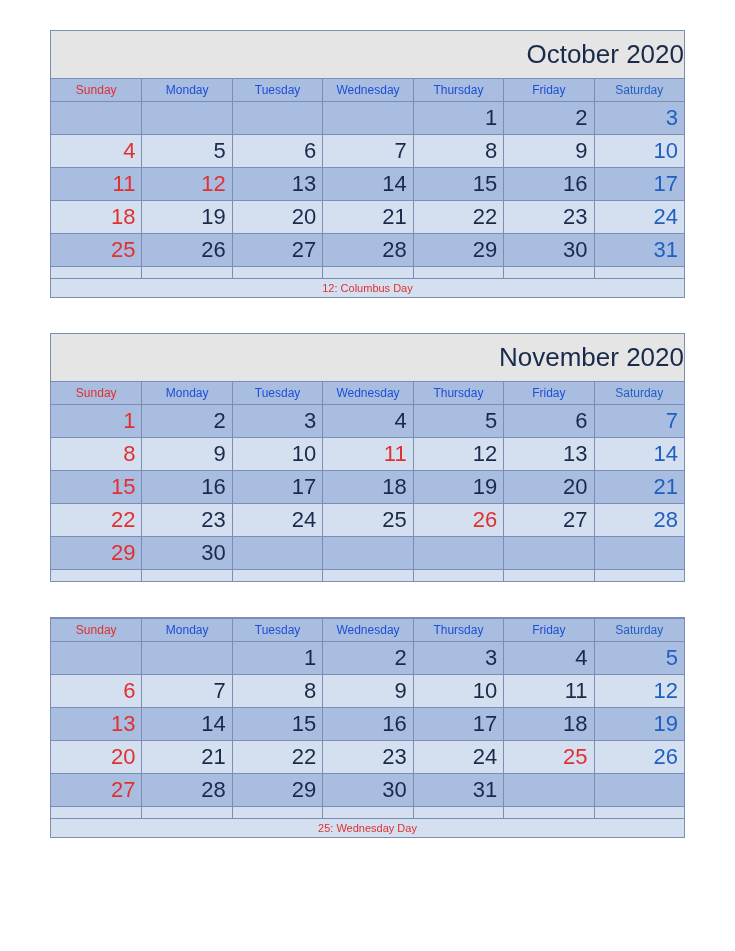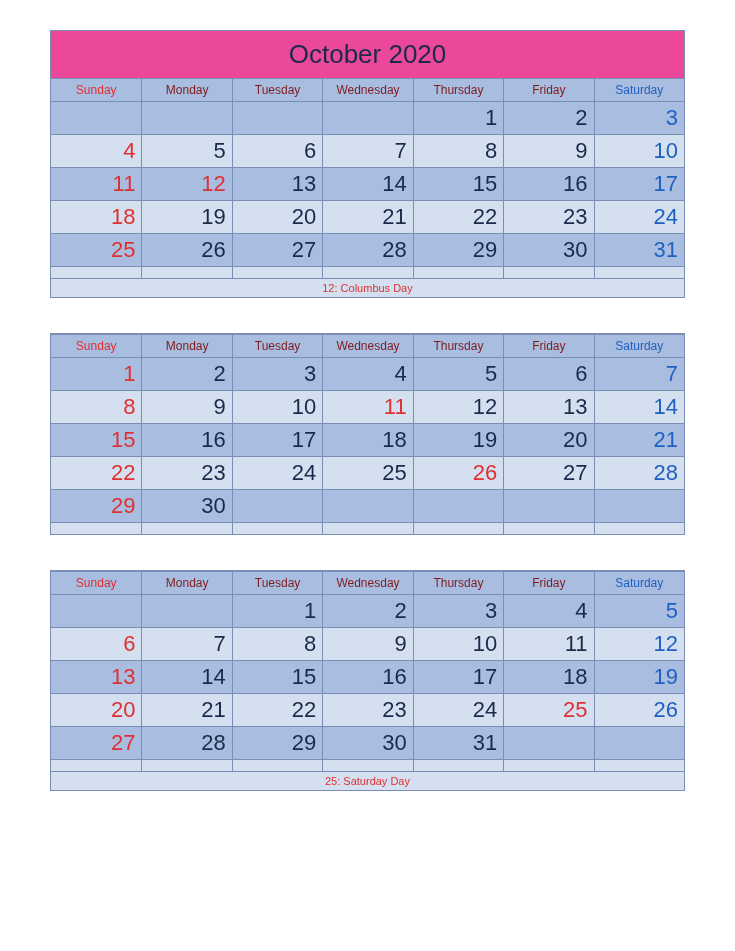--- a/index.html
+++ b/index.html
@@ -10,39 +10,39 @@
   width: 735px;
   box-sizing: border-box;
 }
 .calendar {
   border: 1px solid #7a8db5;
   margin-bottom: 35px;
   background: #a8bde0;
   position: relative;
 }
 .cal-title {
-  text-align: center;
+  text-align: right;
   font-size: 26px;
   font-weight: normal;
   color: #1a2a4a;
   padding: 8px 0;
-  background: #ec4899;
+  background: #e5e5e5;
 }
 .cal-grid {
   display: grid;
   grid-template-columns: repeat(7, 1fr);
 }
 .hdr {
   font-size: 12px;
   text-align: center;
   padding: 4px 0;
   background: #a8bde0;
   border-top: 1px solid #7a8db5;
   border-left: 1px solid #7a8db5;
-  color: #7f1d1d;
+  color: #1d4ed8;
 }
 .hdr:first-child { border-left: none; }
 .hdr.sun { color: #e03030; }
 .hdr.sat { color: #2060c0; }
 .cell {
   text-align: right;
   font-size: 22px;
   padding: 3px 6px;
   border-top: 1px solid #7a8db5;
   border-left: 1px solid #7a8db5;
@@ -125,20 +125,21 @@
         <div class="cell" style="background: rgb(212, 224, 240); min-height: 12px; padding: 1px 6px;"></div>
         <div class="cell" style="background: rgb(212, 224, 240); min-height: 12px; padding: 1px 6px;"></div>
         <div class="cell" style="background: rgb(212, 224, 240); min-height: 12px; padding: 1px 6px;"></div>
         <div class="cell" style="background: rgb(212, 224, 240); min-height: 12px; padding: 1px 6px;"></div>
         <div class="cell" style="background: rgb(212, 224, 240); min-height: 12px; padding: 1px 6px;"></div>
         <div class="cell" style="background: rgb(212, 224, 240); min-height: 12px; padding: 1px 6px;"></div>
       </div>
       <div class="footer">12: Columbus Day</div>
     </div>
     <div class="calendar">
+      <div class="cal-title">November 2020</div>
       <div class="cal-grid">
         <div class="hdr sun">Sunday</div>
         <div class="hdr">Monday</div>
         <div class="hdr">Tuesday</div>
         <div class="hdr">Wednesday</div>
         <div class="hdr">Thursday</div>
         <div class="hdr">Friday</div>
         <div class="hdr sat">Saturday</div>
         <div class="cell sun-num" style="background: rgb(168, 189, 224);">1</div>
         <div class="cell" style="background: rgb(168, 189, 224);">2</div>
@@ -229,15 +230,15 @@
         <div class="cell" style="background: rgb(168, 189, 224);"></div>
         <div class="cell" style="background: rgb(168, 189, 224);"></div>
         <div class="cell" style="background: rgb(212, 224, 240); min-height: 12px; padding: 1px 6px;"></div>
         <div class="cell" style="background: rgb(212, 224, 240); min-height: 12px; padding: 1px 6px;"></div>
         <div class="cell" style="background: rgb(212, 224, 240); min-height: 12px; padding: 1px 6px;"></div>
         <div class="cell" style="background: rgb(212, 224, 240); min-height: 12px; padding: 1px 6px;"></div>
         <div class="cell" style="background: rgb(212, 224, 240); min-height: 12px; padding: 1px 6px;"></div>
         <div class="cell" style="background: rgb(212, 224, 240); min-height: 12px; padding: 1px 6px;"></div>
         <div class="cell" style="background: rgb(212, 224, 240); min-height: 12px; padding: 1px 6px;"></div>
       </div>
-      <div class="footer">25: Saturday Day</div>
+      <div class="footer">25: Wednesday Day</div>
     </div>
   </div>
 
 </body></html>

